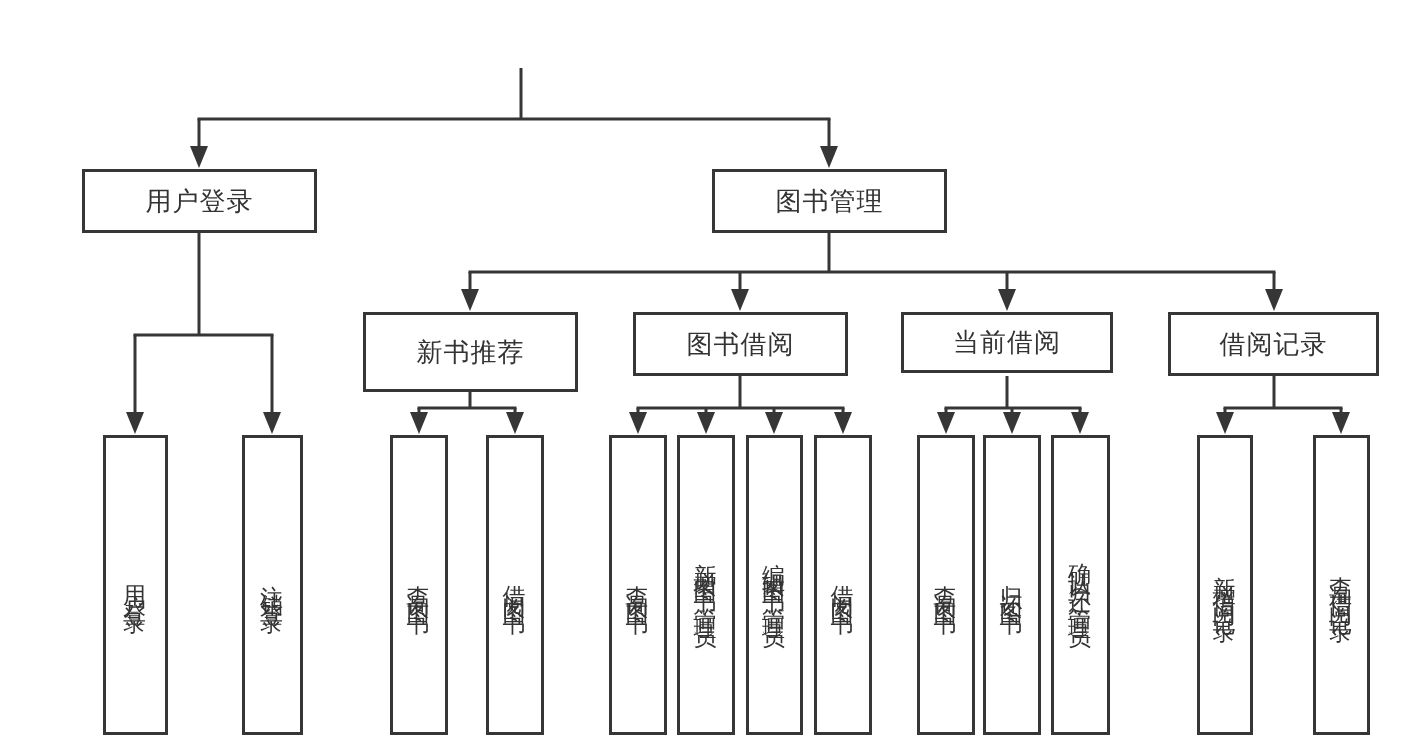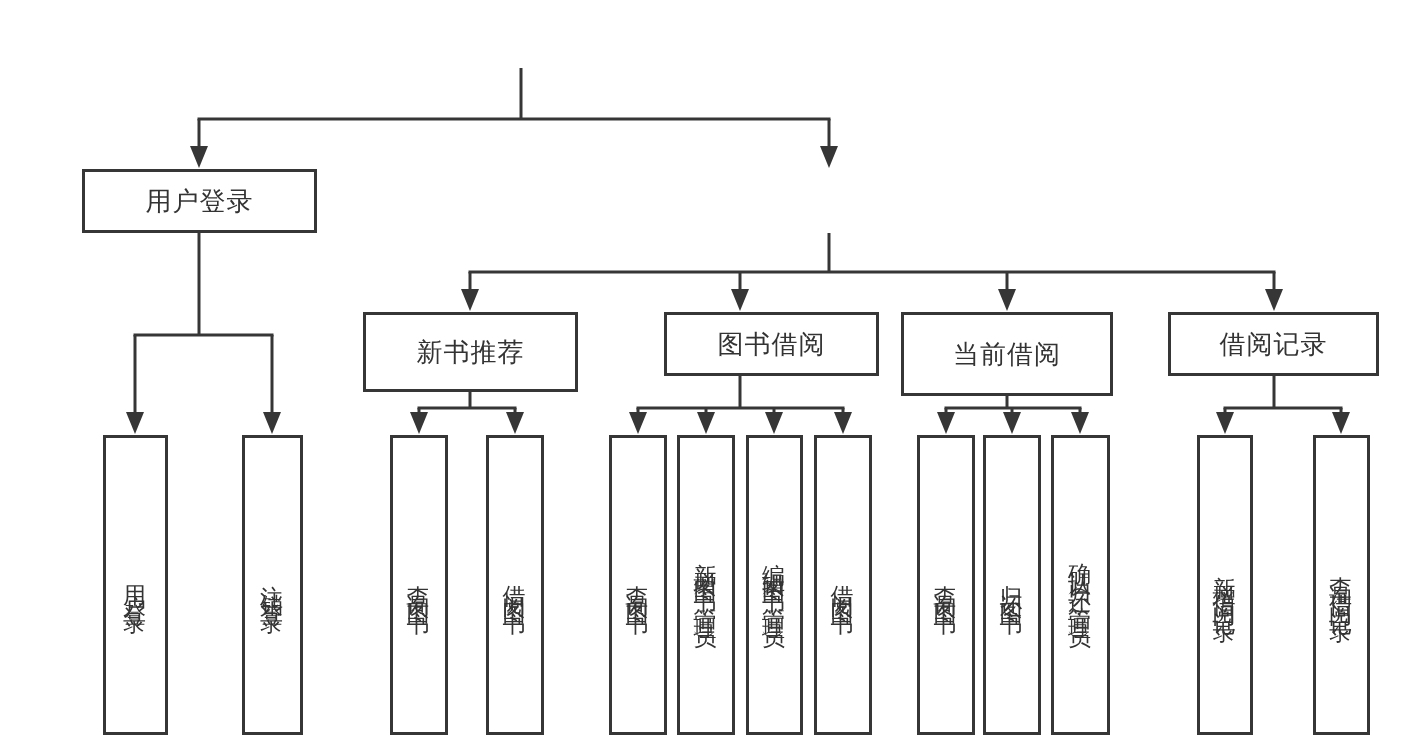--- a/index.html
+++ b/index.html
@@ -144,28 +144,31 @@
       <polygon points="1216,412 1234,412 1225,434"></polygon>
       <line x1="1341" y1="408" x2="1341" y2="414"></line>
       <polygon points="1332,412 1350,412 1341,434"></polygon>
     </g>
   </svg>
 
 
   <div class="node" style="left:82px; top:169px; width:235px; height:64px;">
     <span class="hlabel">用户登录</span>
   </div>
+  <div class="node" style="left:712px; top:169px; width:235px; height:64px;">
+    <span class="hlabel">图书管理</span>
+  </div>
 
   <div class="node" style="left:363px; top:312px; width:215px; height:80px;">
     <span class="hlabel">新书推荐</span>
   </div>
-  <div class="node" style="left:664px; top:312px; width:215px; height:64px;">
+  <div class="node" style="left:633px; top:312px; width:215px; height:64px;">
     <span class="hlabel">图书借阅</span>
   </div>
-  <div class="node" style="left:901px; top:312px; width:212px; height:84px;">
+  <div class="node" style="left:901px; top:312px; width:212px; height:61px;">
     <span class="hlabel">当前借阅</span>
   </div>
   <div class="node" style="left:1168px; top:312px; width:211px; height:64px;">
     <span class="hlabel">借阅记录</span>
   </div>
 
   <div class="node leaf" style="left:103px; top:435px; width:65px; height:300px;">
     <span class="vlabel">用户登录</span>
   </div>
   <div class="node leaf" style="left:242px; top:435px; width:61px; height:300px;">

